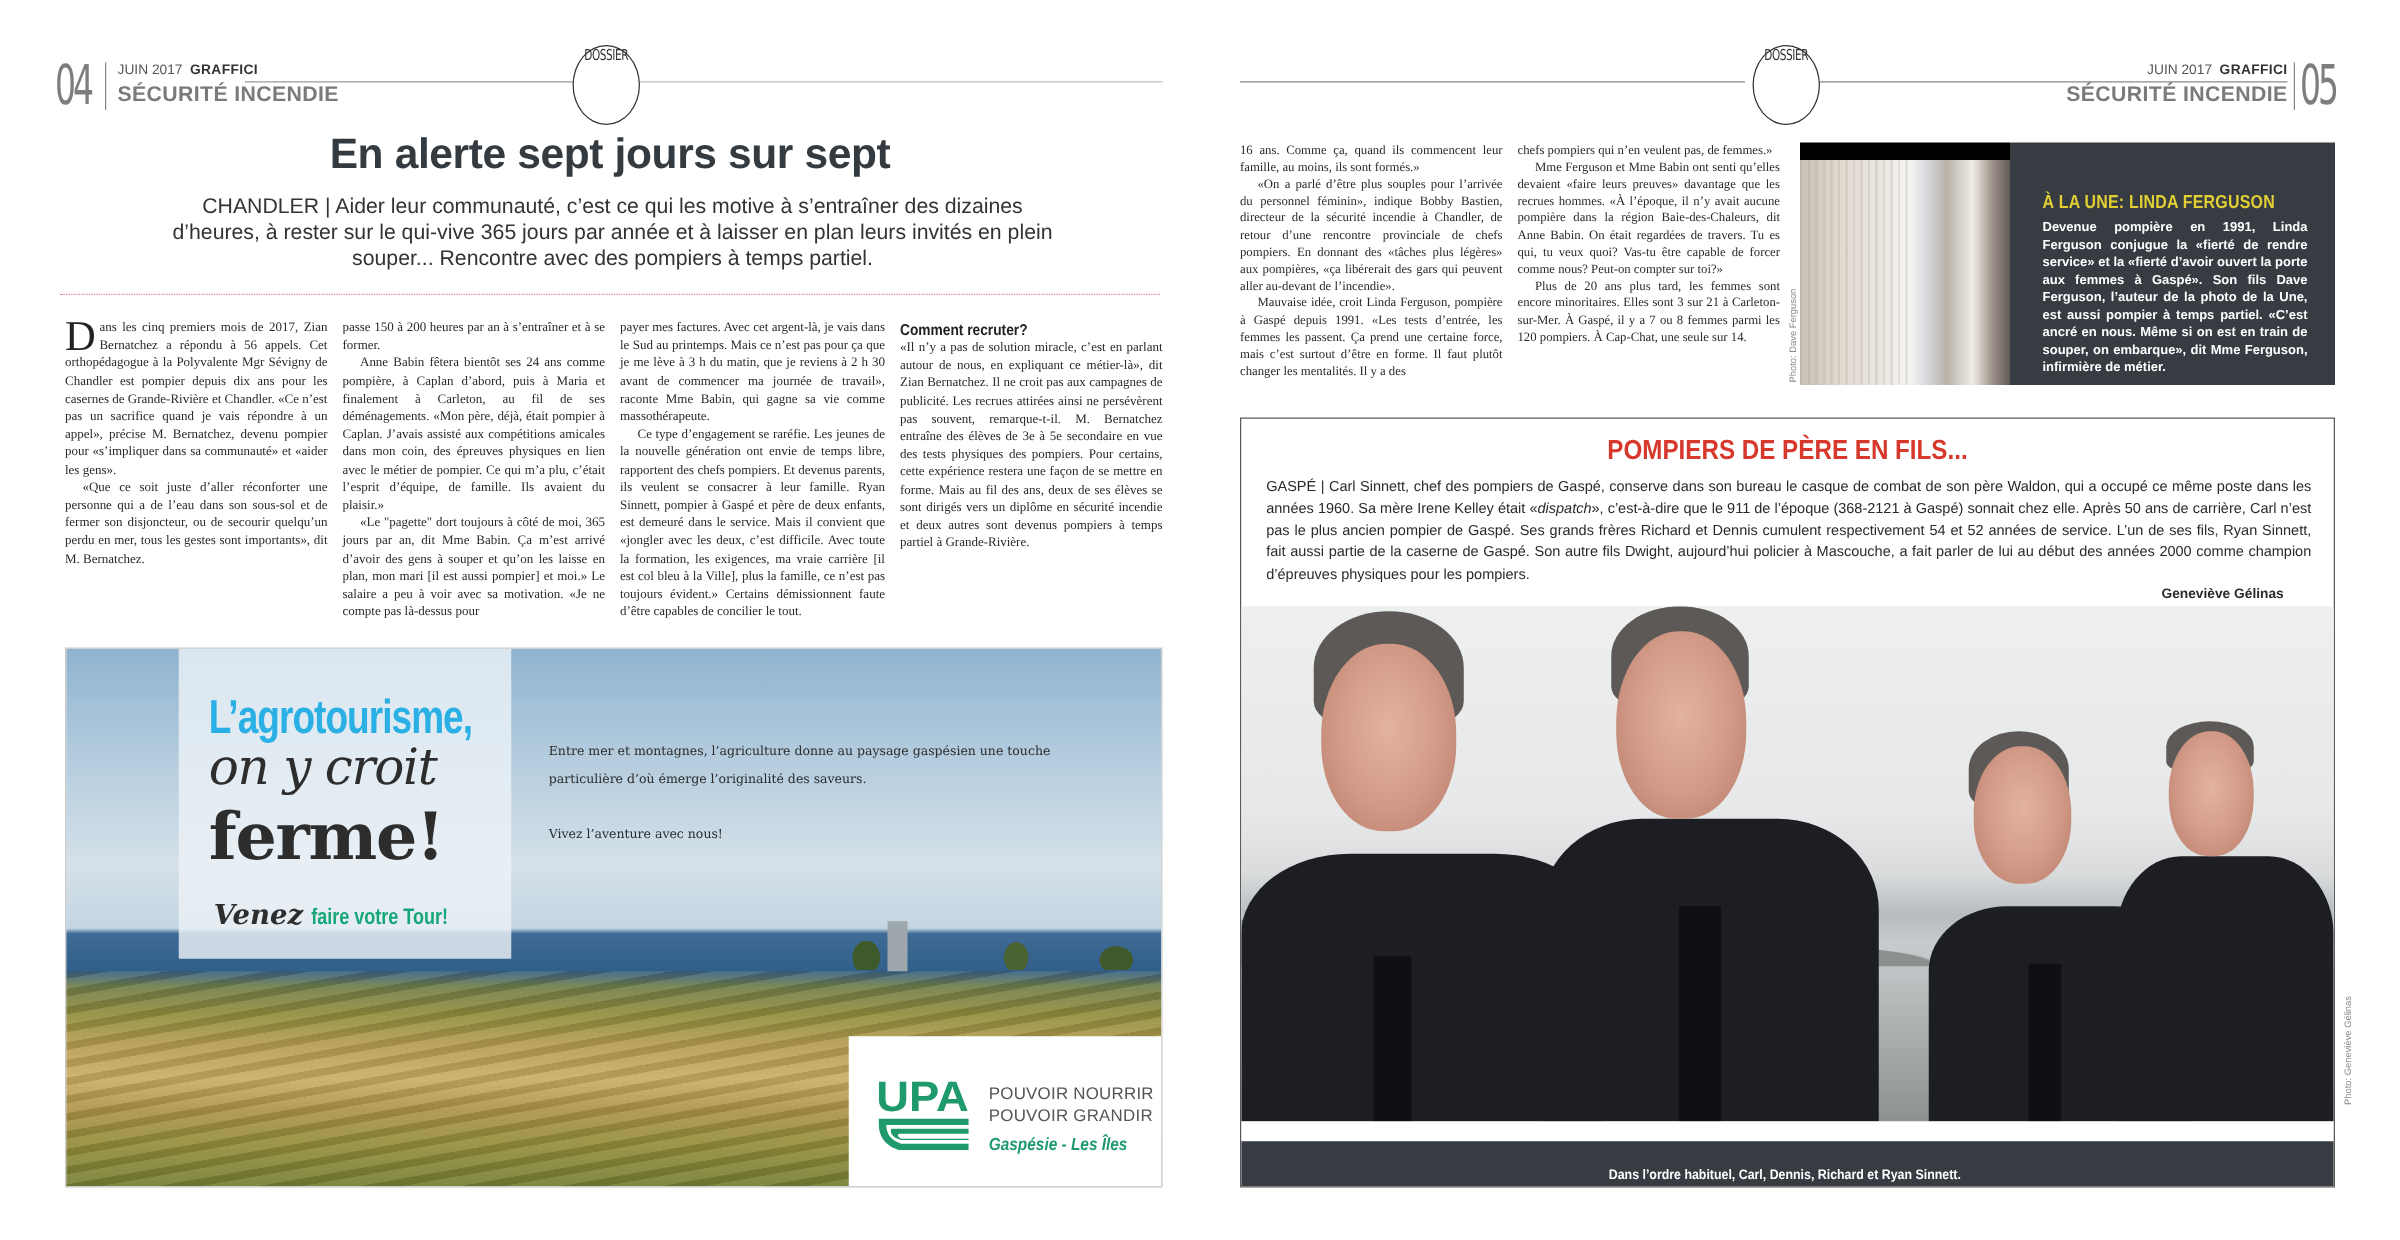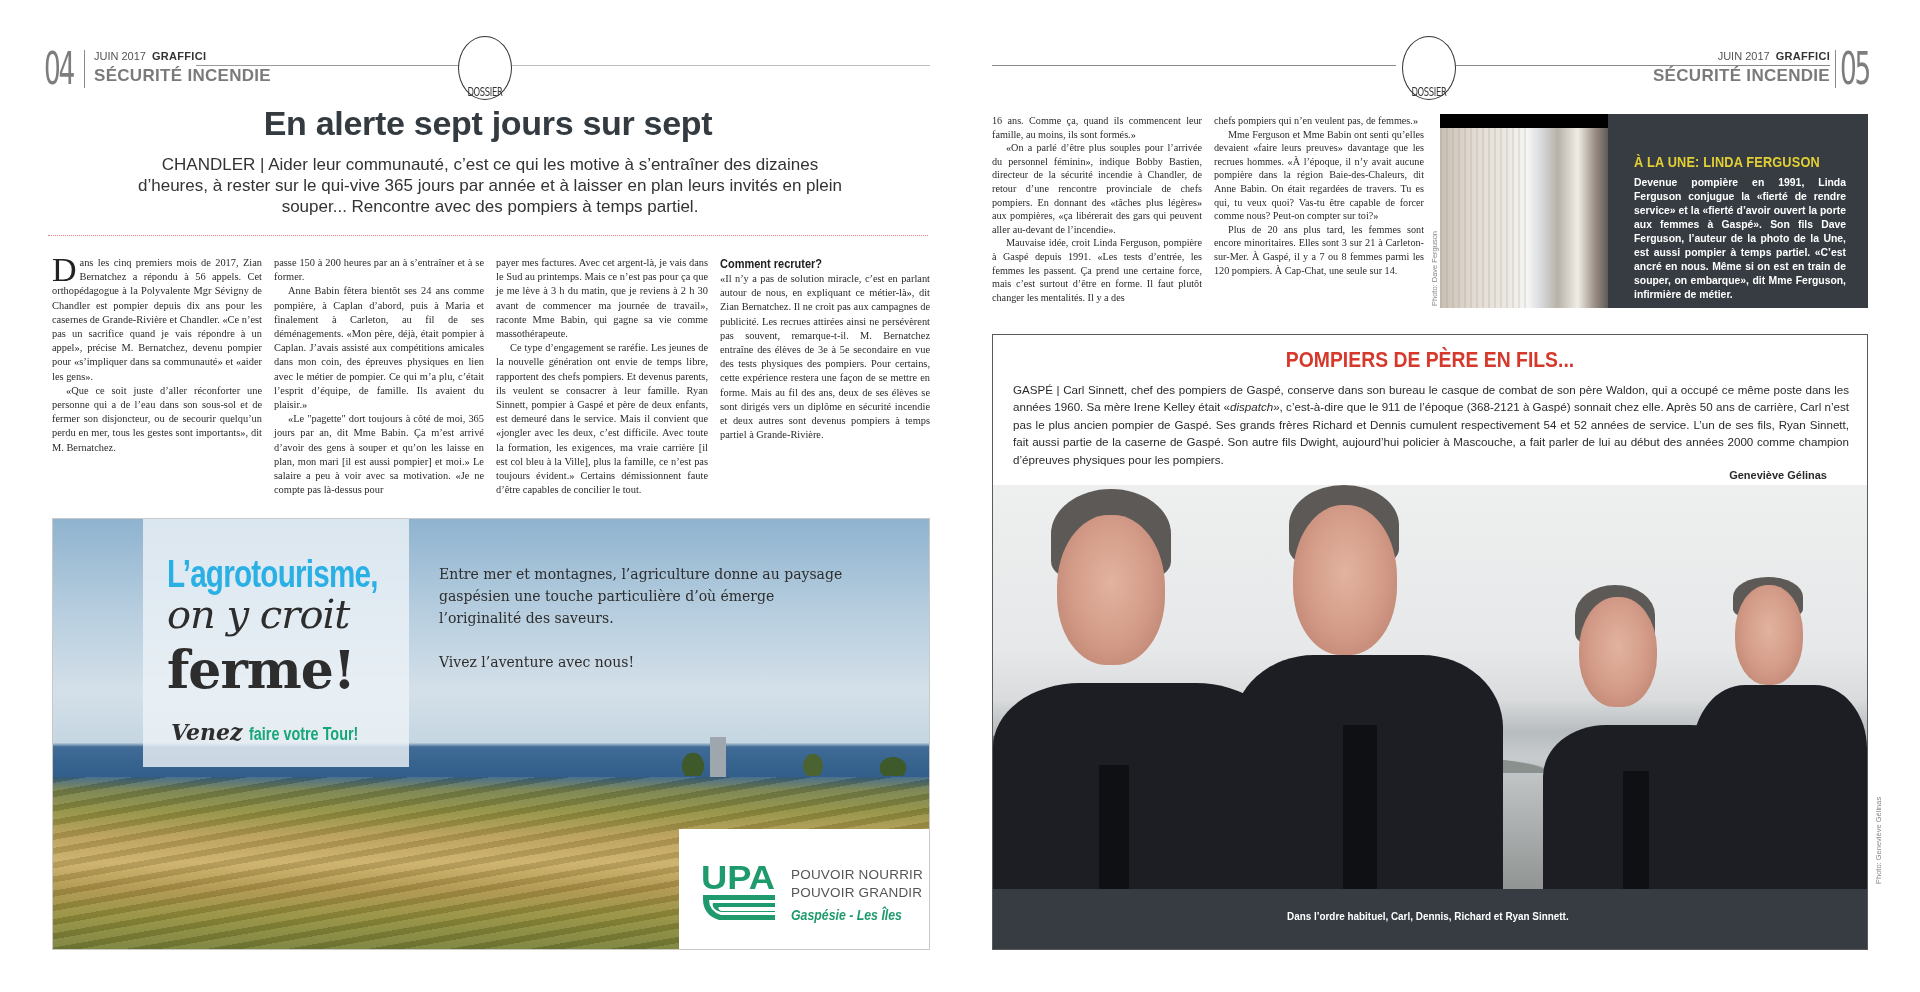--- a/index.html
+++ b/index.html
@@ -7,21 +7,21 @@
   body { position: relative; font-family: "Liberation Sans", sans-serif; color: #2a2a2a; }
 
   
   .pg-head { position: absolute; top: 46px; height: 46px; }
   .pg-num { position: absolute; top: 0; font-family: "DejaVu Sans", sans-serif; font-size: 44px; font-weight: normal; color: #7d7d7d; letter-spacing: -4px; transform: scaleX(0.6); line-height: 46px; }
   .pg-sep { position: absolute; top: 4px; width: 1px; height: 38px; background: #8a8a8a; }
   .pg-meta { position: absolute; top: 4px; font-size: 11px; color: #555; white-space: nowrap; }
   .pg-meta b { color: #333; margin-left: 6px; letter-spacing: 0.3px; }
   .pg-section { position: absolute; top: 20px; font-size: 17px; font-weight: bold; color: #7a7a7a; letter-spacing: 0.3px; white-space: nowrap; }
   .rule { position: absolute; height: 1px; background: #9a9a9a; }
-  .dossier { position: absolute; top: 36px; width: 54px; height: 64px; border: 1.2px solid #333; border-radius: 50%; background: #fff; display: flex; align-items: flex-end; justify-content: center; font-size: 12px; color: #333; font-family: "DejaVu Sans", sans-serif; transform-origin: center; letter-spacing: -0.5px; }
+  .dossier { position: absolute; top: 36px; width: 54px; height: 64px; border: 1.2px solid #333; border-radius: 50%; background: #fff; display: flex; align-items: flex-start; justify-content: center; font-size: 12px; color: #333; font-family: "DejaVu Sans", sans-serif; transform-origin: center; letter-spacing: -0.5px; }
   .dossier span { display: inline-block; transform: scaleX(0.7); font-weight: 500; }
 
   
   .title { position: absolute; left: 48px; top: 104px; width: 880px; text-align: center; font-size: 34px; font-weight: bold; color: #333a40; letter-spacing: -0.3px; }
   .deck { position: absolute; left: 130px; top: 154px; width: 720px; text-align: center; font-size: 17px; line-height: 21px; color: #333; }
   .dotted { position: absolute; left: 48px; top: 235px; width: 880px; border-top: 1px dotted #e0838c; }
 
   
   .col { position: absolute; font-family: "Liberation Serif", serif; font-size: 10.4px; line-height: 14.2px; color: #2a2a2a; text-align: justify; }
   .col p { text-indent: 14px; }
@@ -39,21 +39,21 @@
       radial-gradient(ellipse 16px 20px at 380px 30px, #4a6330 60%, transparent 62%),
       radial-gradient(ellipse 22px 18px at 460px 32px, #3e5a2a 60%, transparent 62%); }
   .ad-tower { position: absolute; left: 657px; top: 218px; width: 16px; height: 40px; background: #9da7ad; }
   .ad-panel { position: absolute; left: 90px; top: 0; width: 266px; height: 248px; background: rgba(235,242,247,0.82); }
   .ad-h1 { position: absolute; left: 114px; top: 34px; font-size: 38px; font-weight: bold; color: #2ab0e4; letter-spacing: -1px; transform: scaleX(0.78); transform-origin: left; white-space: nowrap; }
   .ad-h2 { position: absolute; left: 114px; top: 72px; font-family: "DejaVu Serif", serif; font-size: 40px; color: #2d2d2d; letter-spacing: -1px; white-space: nowrap; font-style: italic; }
   .ad-h3 { position: absolute; left: 114px; top: 120px; font-family: "DejaVu Serif", serif; font-weight: bold; font-size: 52px; color: #2d2d2d; letter-spacing: -1px; white-space: nowrap; }
   .ad-venez { position: absolute; left: 118px; top: 200px; white-space: nowrap; }
   .ad-venez .v1 { font-family: "DejaVu Serif", serif; font-weight: bold; font-style: italic; font-size: 22px; color: #2d2d2d; }
   .ad-venez .v2 { font-family: "Liberation Sans", sans-serif; font-weight: bold; font-size: 18px; color: #17a67a; margin-left: 6px; display: inline-block; transform: scaleX(0.8); transform-origin: left; }
-  .ad-copy { position: absolute; left: 386px; top: 44px; width: 420px; font-family: "DejaVu Serif", serif; font-size: 14px; line-height: 22px; color: #2d2d2d; }
+  .ad-copy { position: absolute; left: 386px; top: 72px; width: 420px; font-family: "DejaVu Serif", serif; font-size: 10px; line-height: 22px; color: #2d2d2d; }
   .ad-copy p + p { margin-top: 22px; }
   .upa-box { position: absolute; right: 0; bottom: 0; width: 250px; height: 120px; background: #ffffff; }
   .upa-logo { position: absolute; left: 22px; top: 30px; width: 74px; height: 66px; }
   .upa-l1 { position: absolute; left: 112px; top: 38px; font-size: 13.5px; color: #555; letter-spacing: 0.2px; white-space: nowrap; }
   .upa-l2 { position: absolute; left: 112px; top: 56px; font-size: 13.5px; color: #555; letter-spacing: 0.2px; white-space: nowrap; }
   .upa-l3 { position: absolute; left: 112px; top: 78px; font-size: 14px; font-weight: bold; font-style: italic; color: #1f9a6c; white-space: nowrap; transform: scaleX(0.88); transform-origin: left; }
 
   
   .rcol { position: absolute; font-family: "Liberation Serif", serif; font-size: 10.2px; line-height: 13.6px; color: #2a2a2a; text-align: justify; }
   .rcol p { text-indent: 14px; }
@@ -75,21 +75,21 @@
   .pere-sign { position: absolute; right: 40px; top: 134px; font-size: 11px; font-weight: bold; color: #2a2a2a; }
   .photo { position: absolute; left: 0; top: 150px; width: 874px; height: 412px; overflow: hidden;
      background: linear-gradient(180deg, #eeefef 0%, #e6e8e9 40%, #d9dbdc 52%, #b7bcbf 60%, #c7cbcd 66%, #8d918f 100%); }
   .hills { position: absolute; left: 0; top: 228px; width: 874px; height: 60px; background:
       radial-gradient(ellipse 200px 40px at 40px 50px, #6f7772 70%, transparent 72%),
       radial-gradient(ellipse 300px 26px at 340px 58px, #8a908d 70%, transparent 72%); }
   .face { position: absolute; border-radius: 48% 48% 46% 46%; background: radial-gradient(ellipse at 50% 45%, #e2b3a0 0%, #d29a86 55%, #b57b69 100%); }
   .hair { position: absolute; border-radius: 50% 50% 20% 20%; background: #5d5956; }
   .shirt { position: absolute; background: #1c1e24; border-radius: 30% 30% 0 0; }
   .tie { position: absolute; background: #0f1014; }
-  .caption-bar { position: absolute; left: 0; bottom: 0; width: 874px; height: 60px; background: #363c42; }
+  .caption-bar { position: absolute; left: 0; bottom: 0; width: 874px; height: 36px; background: #363c42; }
   .caption { position: absolute; left: 294px; top: 21px; font-size: 11px; font-weight: bold; color: #ffffff; white-space: nowrap; transform: scaleX(0.9); transform-origin: left; }
 </style>
 </head>
 <body>
 
 <div class="pg-head" style="left:0;width:960px;">
   <div class="pg-num" style="left:44px;transform-origin:left;">04</div>
   <div class="pg-sep" style="left:84px;"></div>
   <div class="pg-meta" style="left:94px;">
     <span>JUIN 2017</span><b>GRAFFICI</b>

